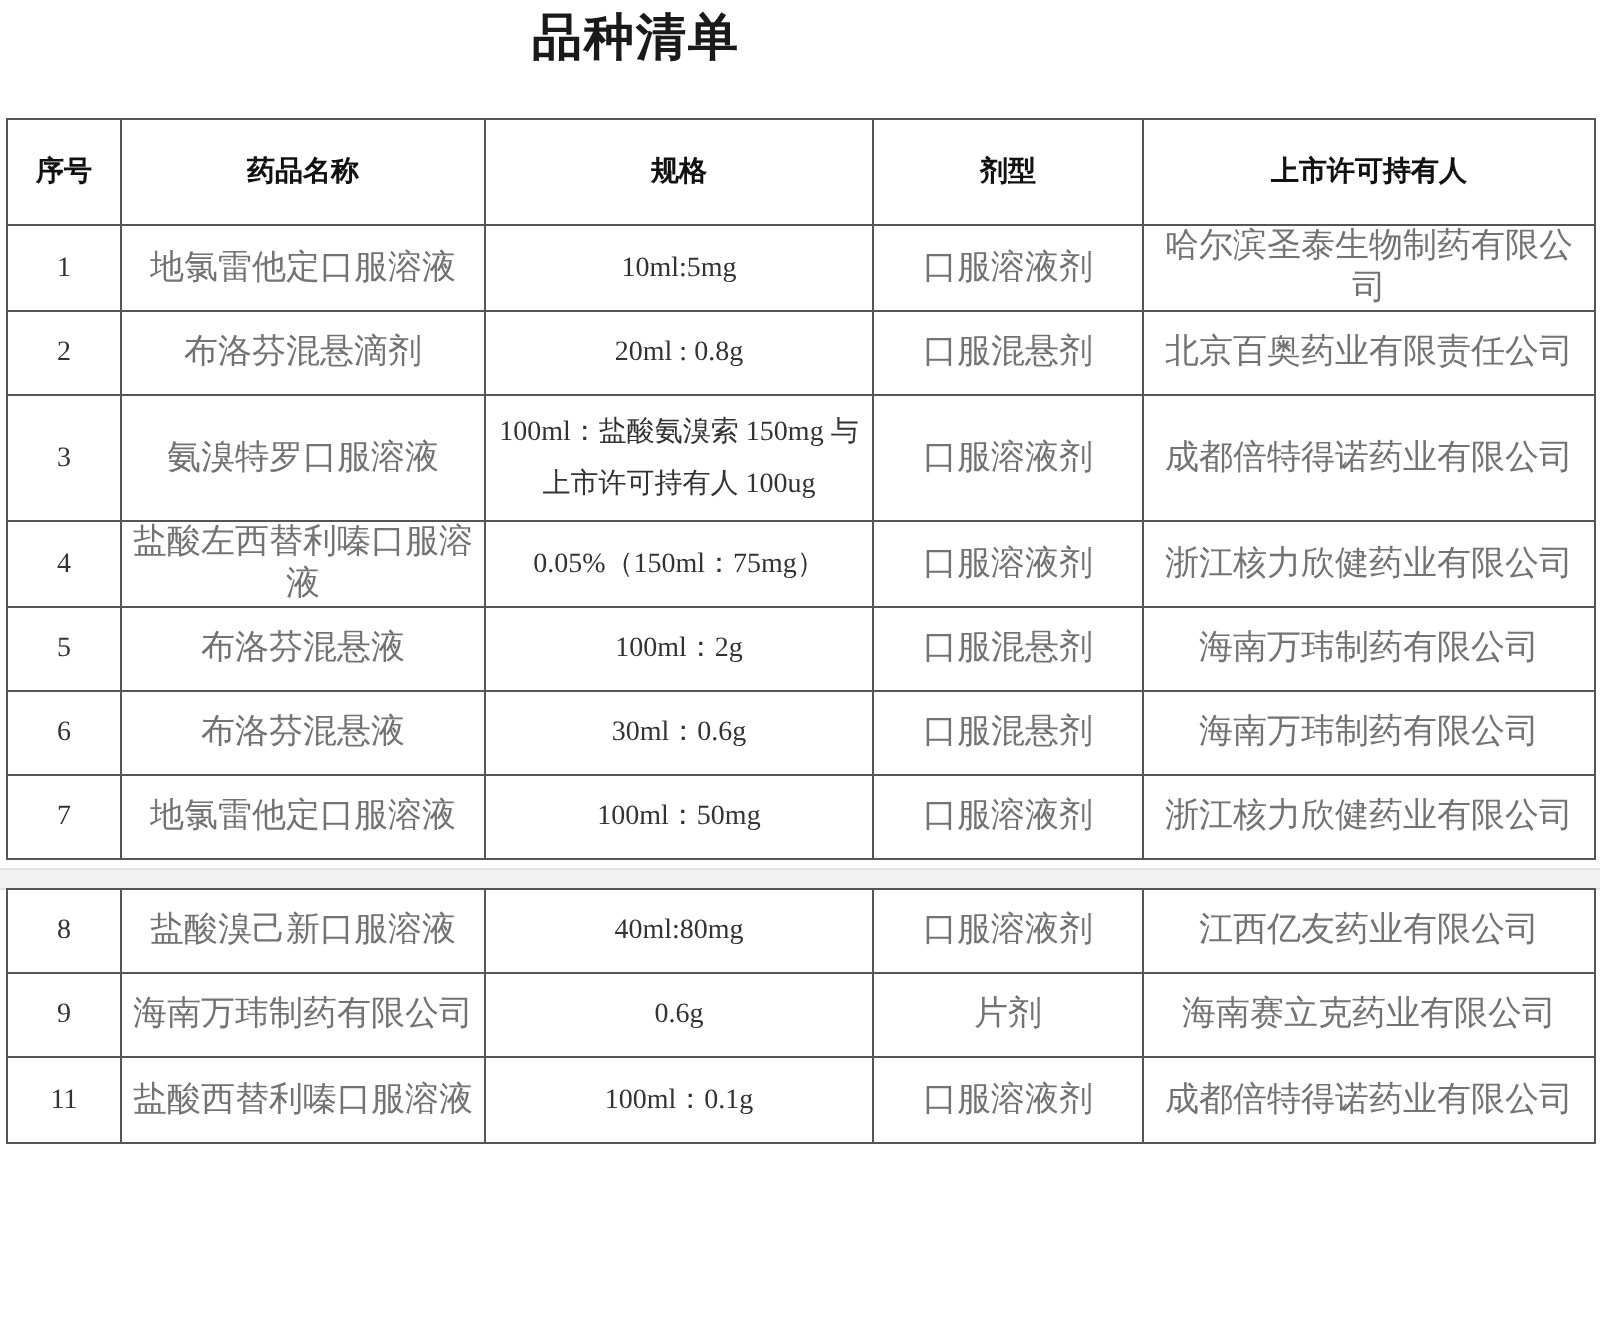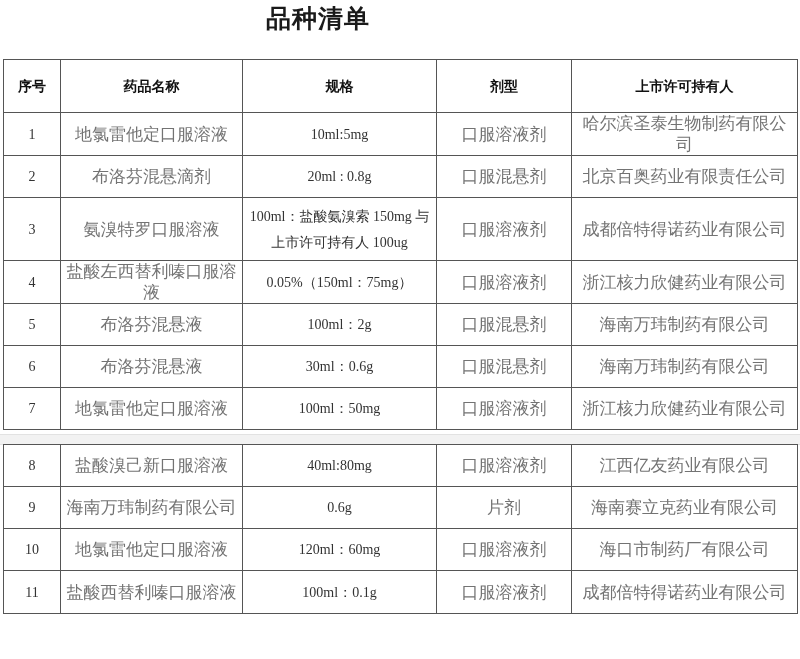--- a/index.html
+++ b/index.html
@@ -117,27 +117,20 @@
     <td class="zh">口服溶液剂</td>
     <td class="zh">江西亿友药业有限公司</td>
   </tr>
   <tr style="height:42px">
     <td class="num">9</td>
     <td class="zh">海南万玮制药有限公司</td>
     <td class="spec">0.6g</td>
     <td class="zh">片剂</td>
     <td class="zh">海南赛立克药业有限公司</td>
   </tr>
-  <tr style="height:42px">
-    <td class="num">10</td>
-    <td class="zh">地氯雷他定口服溶液</td>
-    <td class="spec">120ml：60mg</td>
-    <td class="zh">口服溶液剂</td>
-    <td class="zh">海口市制药厂有限公司</td>
-  </tr>
   <tr style="height:43px">
     <td class="num">11</td>
     <td class="zh">盐酸西替利嗪口服溶液</td>
     <td class="spec">100ml：0.1g</td>
     <td class="zh">口服溶液剂</td>
     <td class="zh">成都倍特得诺药业有限公司</td>
   </tr>
 </tbody>
   </table>
 

